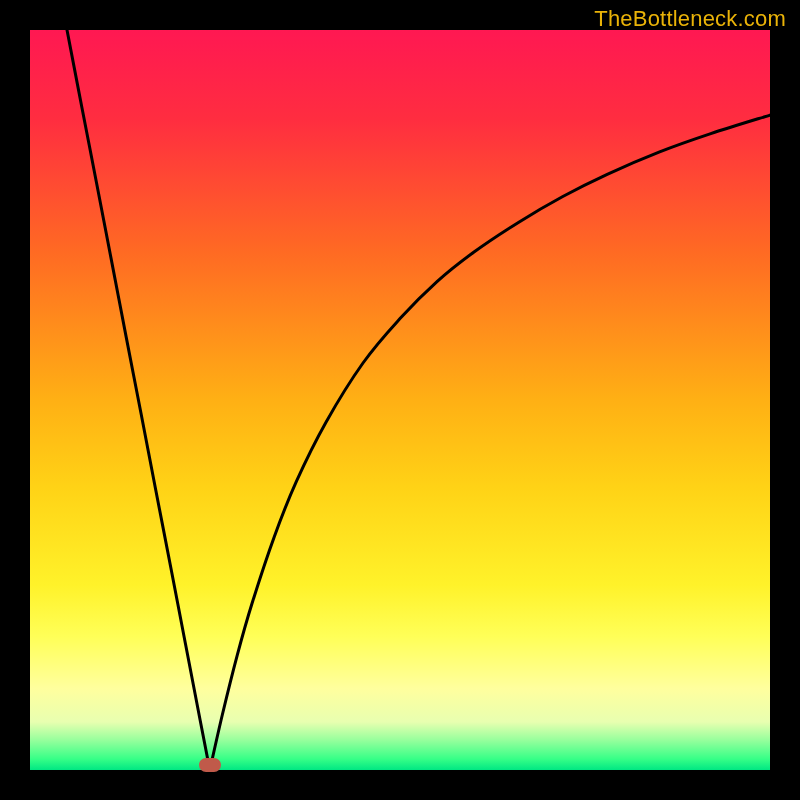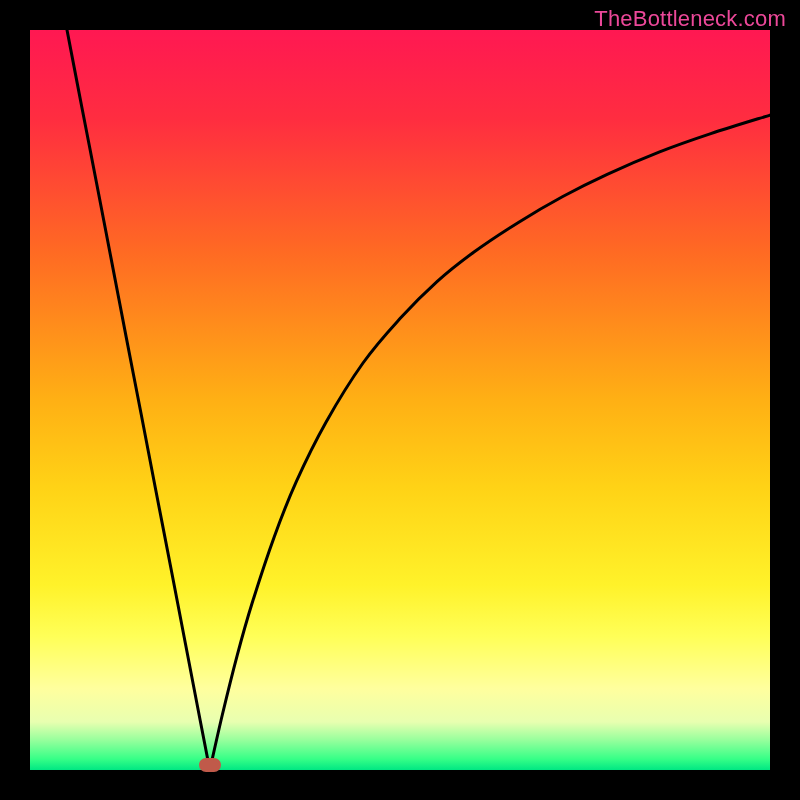--- a/index.html
+++ b/index.html
@@ -14,21 +14,21 @@
   .frame {
     width: 800px;
     height: 800px;
     background: #000;
     position: relative;
   }
   .attribution {
     position: absolute;
     top: 6px;
     right: 14px;
-    color: #ec4899;
+    color: #eab308;
     font-size: 22px;
     font-weight: 400;
     letter-spacing: 0.2px;
   }
   .plot {
     position: absolute;
     left: 30px;
     top: 30px;
     width: 740px;
     height: 740px;

